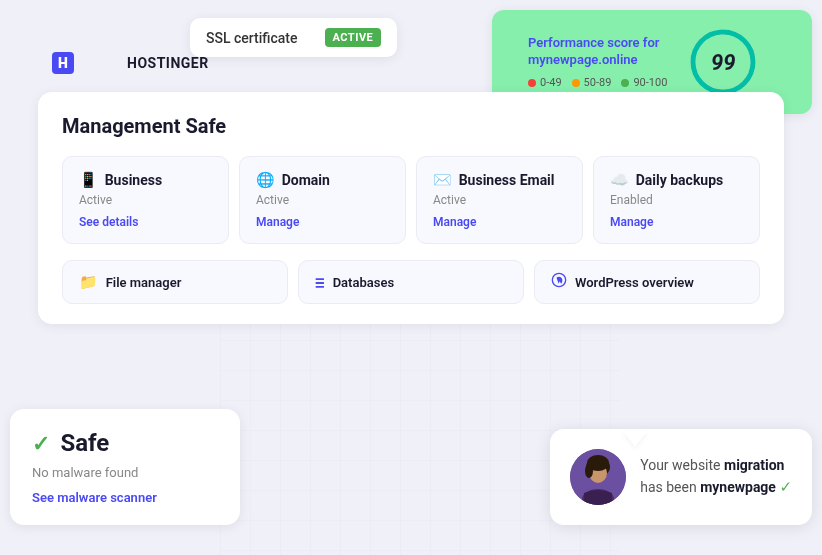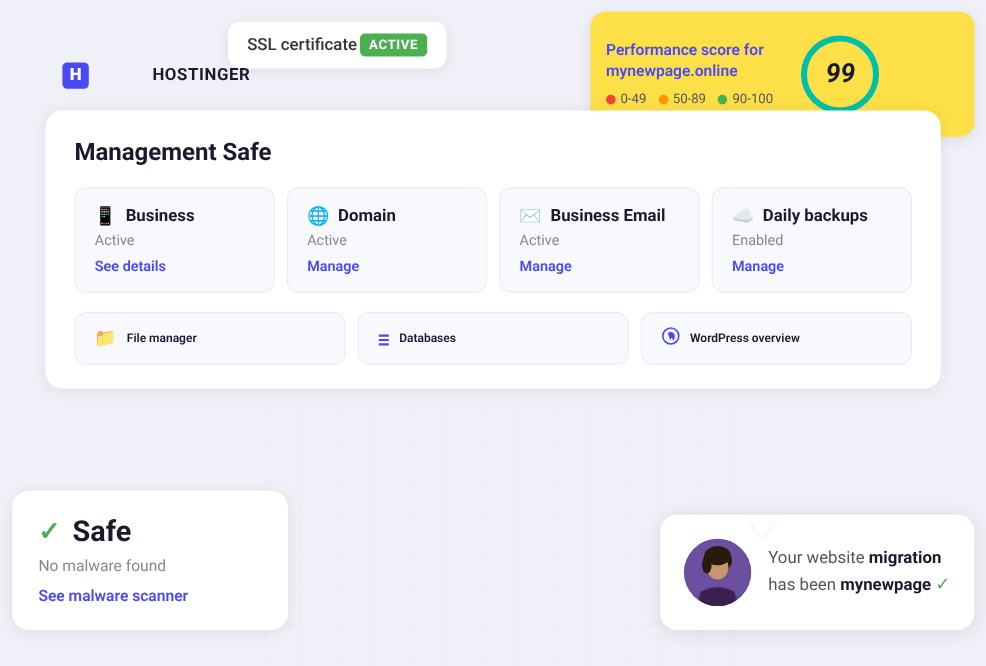--- a/index.html
+++ b/index.html
@@ -22,21 +22,21 @@
     
     .ssl-card {
       position: absolute;
       top: 18px;
       left: 190px;
       background: white;
       border-radius: 10px;
       padding: 10px 16px;
       display: flex;
       align-items: center;
-      gap: 2px;
+      gap: 27px;
       box-shadow: 0 2px 12px rgba(0,0,0,0.08);
     }
     .ssl-label {
       font-size: 14px;
       color: #333;
       font-weight: 500;
     }
     .active-badge {
       background: #4CAF50;
       color: white;
@@ -45,23 +45,23 @@
       padding: 3px 8px;
       border-radius: 4px;
       letter-spacing: 0.5px;
     }
 
     
     .performance-card {
       position: absolute;
       top: 10px;
       right: 10px;
-      background: #fde047;
+      background: #86efac;
       border-radius: 12px;
-      padding: 16px 13px;
+      padding: 16px 36px;
       display: flex;
       align-items: center;
       gap: 20px;
       box-shadow: 0 2px 12px rgba(0,0,0,0.08);
       min-width: 320px;
     }
     .performance-text .title {
       font-size: 13px;
       color: #4a4af4;
       font-weight: 600;
@@ -213,21 +213,21 @@
       display: flex;
       align-items: center;
       gap: 8px;
       cursor: pointer;
     }
     .quick-action-icon {
       font-size: 15px;
       color: #4a4af4;
     }
     .quick-action-label {
-      font-size: 10px;
+      font-size: 13px;
       font-weight: 600;
       color: #1a1a2e;
     }
 
     
     .safe-card {
       position: absolute;
       bottom: 30px;
       left: 10px;
       background: white;

